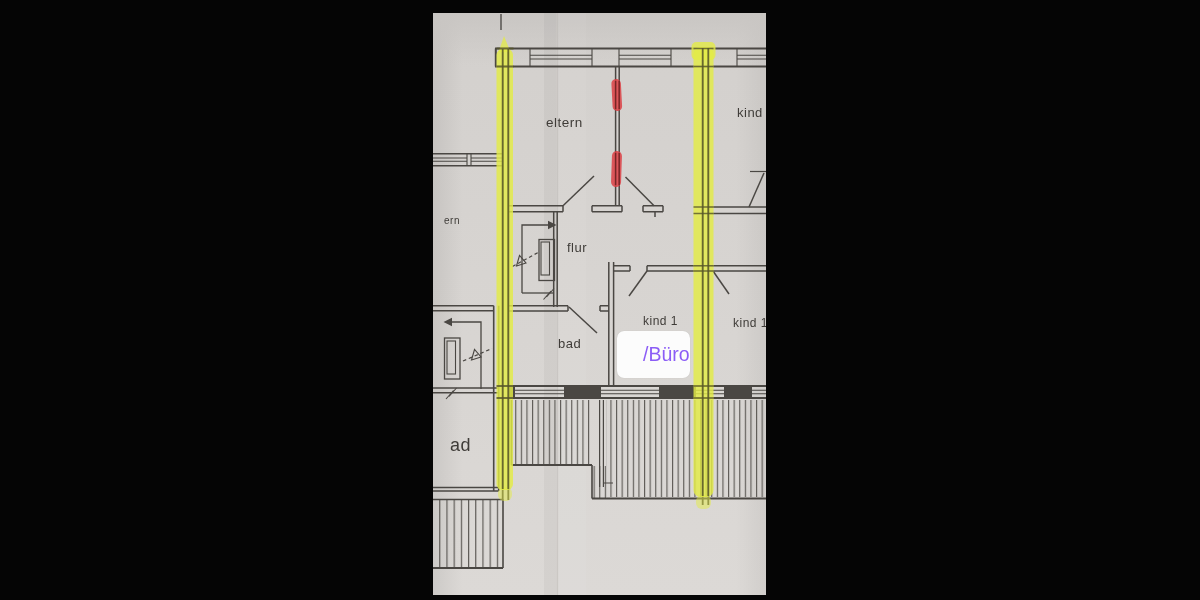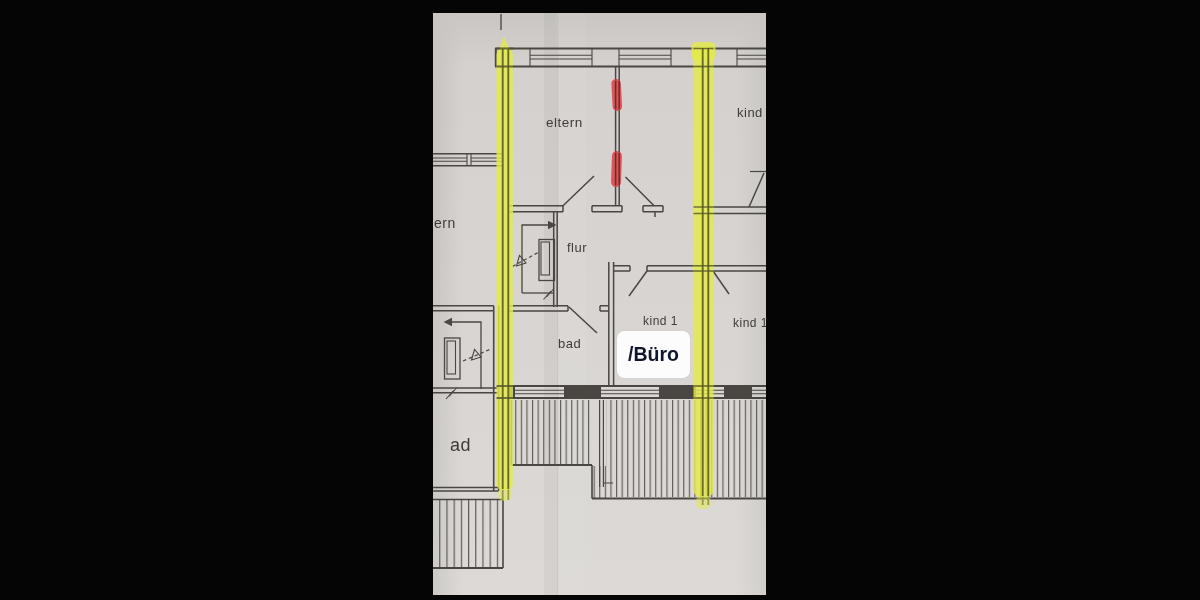--- a/index.html
+++ b/index.html
@@ -10,22 +10,22 @@
       linear-gradient(180deg,#c9c6c3 0%, rgba(201,198,195,0) 9%),
       linear-gradient(90deg, rgba(0,0,0,.07) 0%, rgba(0,0,0,0) 9%, rgba(0,0,0,0) 91%, rgba(0,0,0,.05) 100%),
       linear-gradient(180deg,#d3d0cd 0%, #d7d4d1 45%, #dcd9d6 100%);}
   .plan{position:absolute;left:0;top:0;display:block;}
   .rlabel{position:absolute;color:#3f3c38;letter-spacing:.5px;white-space:nowrap;
           font-family:"Liberation Sans", sans-serif;}
   .note{position:absolute;background:#fcfcfc;color:#3c3c3c;box-shadow:0 0 1px rgba(0,0,0,.15);}
   .note-a{left:190px;top:90px;width:96px;height:50px;border-radius:3px;
           font-size:10.5px;line-height:13.4px;padding:6px 0 0 7px;box-sizing:border-box;}
   .note-b{left:184px;top:318px;width:73px;height:47px;border-radius:7px;
-          font-size:19.5px;display:flex;align-items:center;padding-left:11px;box-sizing:border-box;
-          color:#0f172a;font-weight:bold;}
+          font-size:19.5px;display:flex;align-items:center;padding-left:26px;box-sizing:border-box;
+          color:#8b5cf6;}
 </style>
 </head>
 <body>
 
 <div class="stage">
   <div class="photo">
 
     <svg class="plan" width="333" height="582" viewBox="433 13 333 582" xmlns="http://www.w3.org/2000/svg">
       <defs>
         <pattern id="hv56" width="5.6" height="8" patternUnits="userSpaceOnUse">
@@ -152,21 +152,21 @@
       </g>
 
       <g>
         <rect x="612" y="79" width="9.5" height="32" rx="4.5" fill="#dc3a3f" opacity="0.82" transform="rotate(-3 617 95)"></rect>
         <rect x="611.5" y="151" width="10" height="36" rx="5" fill="#dc3a3f" opacity="0.82" transform="rotate(2 616 169)"></rect>
         <path d="M615.6,81 V109 M619.2,81 V109 M615.6,153 V185 M619.2,153 V185" stroke="#6e2424" stroke-width="1.4" opacity="0.9" fill="none"></path>
       </g>
     </svg>
 
     <span class="rlabel" style="left:113px;top:102px;font-size:13.5px;">eltern</span>
-    <span class="rlabel" style="left:1px;top:202px;font-size:14px;">ern</span>
+    <span class="rlabel" style="left:11px;top:202px;font-size:10px;">ern</span>
     <span class="rlabel" style="left:134px;top:227px;font-size:13px;text-align:center;">flur</span>
     <span class="rlabel" style="left:109px;top:323px;font-size:13px;margin-left:16px;">bad</span>
     <span class="rlabel" style="left:17px;top:422px;font-size:18px;">ad</span>
     <span class="rlabel" style="left:304px;top:92px;font-size:13px;">kind</span>
     <span class="rlabel" style="left:210px;top:301px;font-size:12px;">kind 1</span>
     <span class="rlabel" style="left:300px;top:303px;font-size:12px;">kind 1</span>
 
     <div class="note note-b">
       <span>/Büro</span>
     </div>

